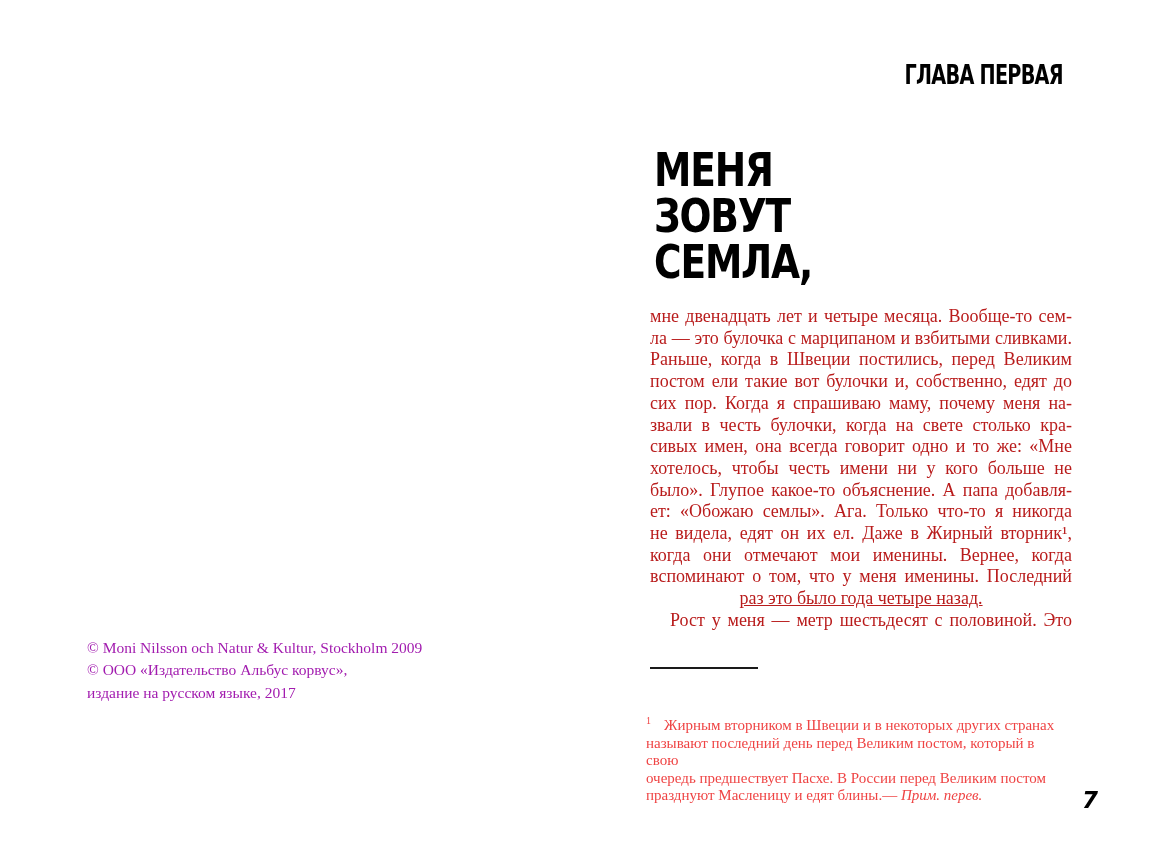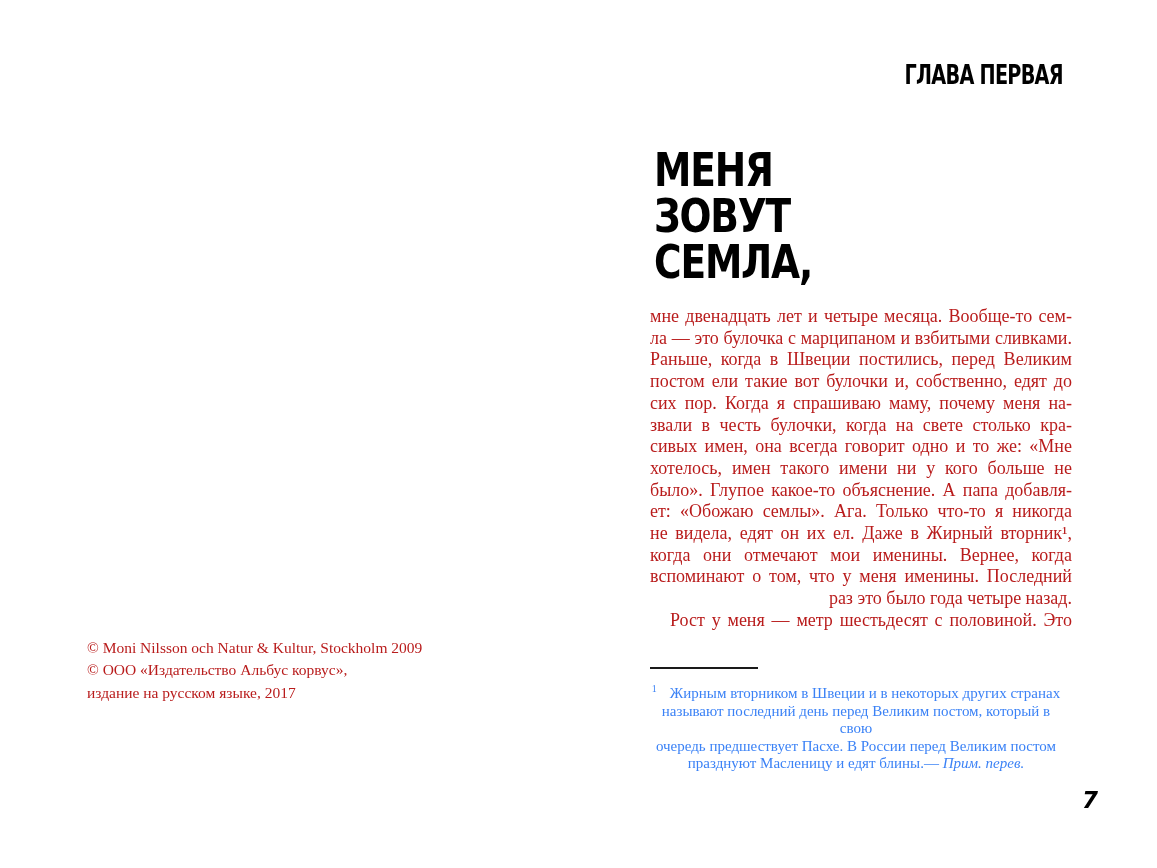--- a/index.html
+++ b/index.html
@@ -8,21 +8,21 @@
     width:1157px; height:868px;
     background:#ffffff;
     overflow:hidden;
     font-family:"Liberation Serif", serif;
   }
 
   
   .copyright {
     position:absolute; left:87px; top:637px;
     font-size:15.5px; line-height:22.3px;
-    color:#b91c1c;
+    color:#a21caf;
     white-space:nowrap;
   }
 
   
   .chapter-heading {
     position:absolute; top:62px; right:94px;
     font-family:"DejaVu Sans", sans-serif;
     font-weight:bold;
     font-size:26px; line-height:26px;
     letter-spacing:-1px;
@@ -45,33 +45,33 @@
     white-space:nowrap;
   }
 
   
   .body {
     position:absolute; left:650px; top:306px; width:422px;
     font-size:18px; line-height:21.7px;
     color:#b91c1c;
   }
   .body .bl { text-align:justify; text-align-last:justify; white-space:normal; }
-  .body .bl.noj { text-align:right; text-align-last:auto; }
+  .body .bl.noj { text-align:center; text-align-last:auto;text-decoration:underline; }
   .body .bl.ind { text-indent:20px; }
 
   .fn-rule {
     position:absolute; left:650px; top:667px;
     width:108px; height:2px; background:#1a1a1a;
   }
 
   .footnote {
-    position:absolute; left:646px; top:680px; width:420px;
+    position:absolute; left:646px; top:712px; width:420px;
     font-size:15px; line-height:17.6px;
-    color:#3b82f6;
-    text-align:center;
+    color:#ef4444;
+    text-align:left;
   }
   .footnote sup {
     font-size:10px;
     margin-right:13px;
   }
   .footnote .it { font-style:italic;margin-top:24px; }
 
   .page-number {
     position:absolute; left:1082px; top:787px;
     font-family:"DejaVu Sans", sans-serif;
@@ -101,21 +101,21 @@
     </div>
 
   <div class="body" id="body">
       <div class="bl">мне двенадцать лет и четыре месяца. Вообще-то сем-</div>
       <div class="bl">ла — это булочка с марципаном и взбитыми сливками.</div>
       <div class="bl">Раньше, когда в Швеции постились, перед Великим</div>
       <div class="bl">постом ели такие вот булочки и, собственно, едят до</div>
       <div class="bl">сих пор. Когда я спрашиваю маму, почему меня на-</div>
       <div class="bl">звали в честь булочки, когда на свете столько кра-</div>
       <div class="bl">сивых имен, она всегда говорит одно и то же: «Мне</div>
-      <div class="bl">хотелось, имен такого имени ни у кого больше не</div>
+      <div class="bl">хотелось, чтобы честь имени ни у кого больше не</div>
       <div class="bl">было». Глупое какое-то объяснение. А папа добавля-</div>
       <div class="bl">ет: «Обожаю семлы». Ага. Только что-то я никогда</div>
       <div class="bl">не видела, едят он их ел. Даже в Жирный вторник¹,</div>
       <div class="bl">когда они отмечают мои именины. Вернее, когда</div>
       <div class="bl">вспоминают о том, что у меня именины. Последний</div>
       <div class="bl noj">раз это было года четыре назад.</div>
       <div class="bl ind">Рост у меня — метр шестьдесят с половиной. Это</div>
     </div>
 
   <div class="fn-rule"></div>

